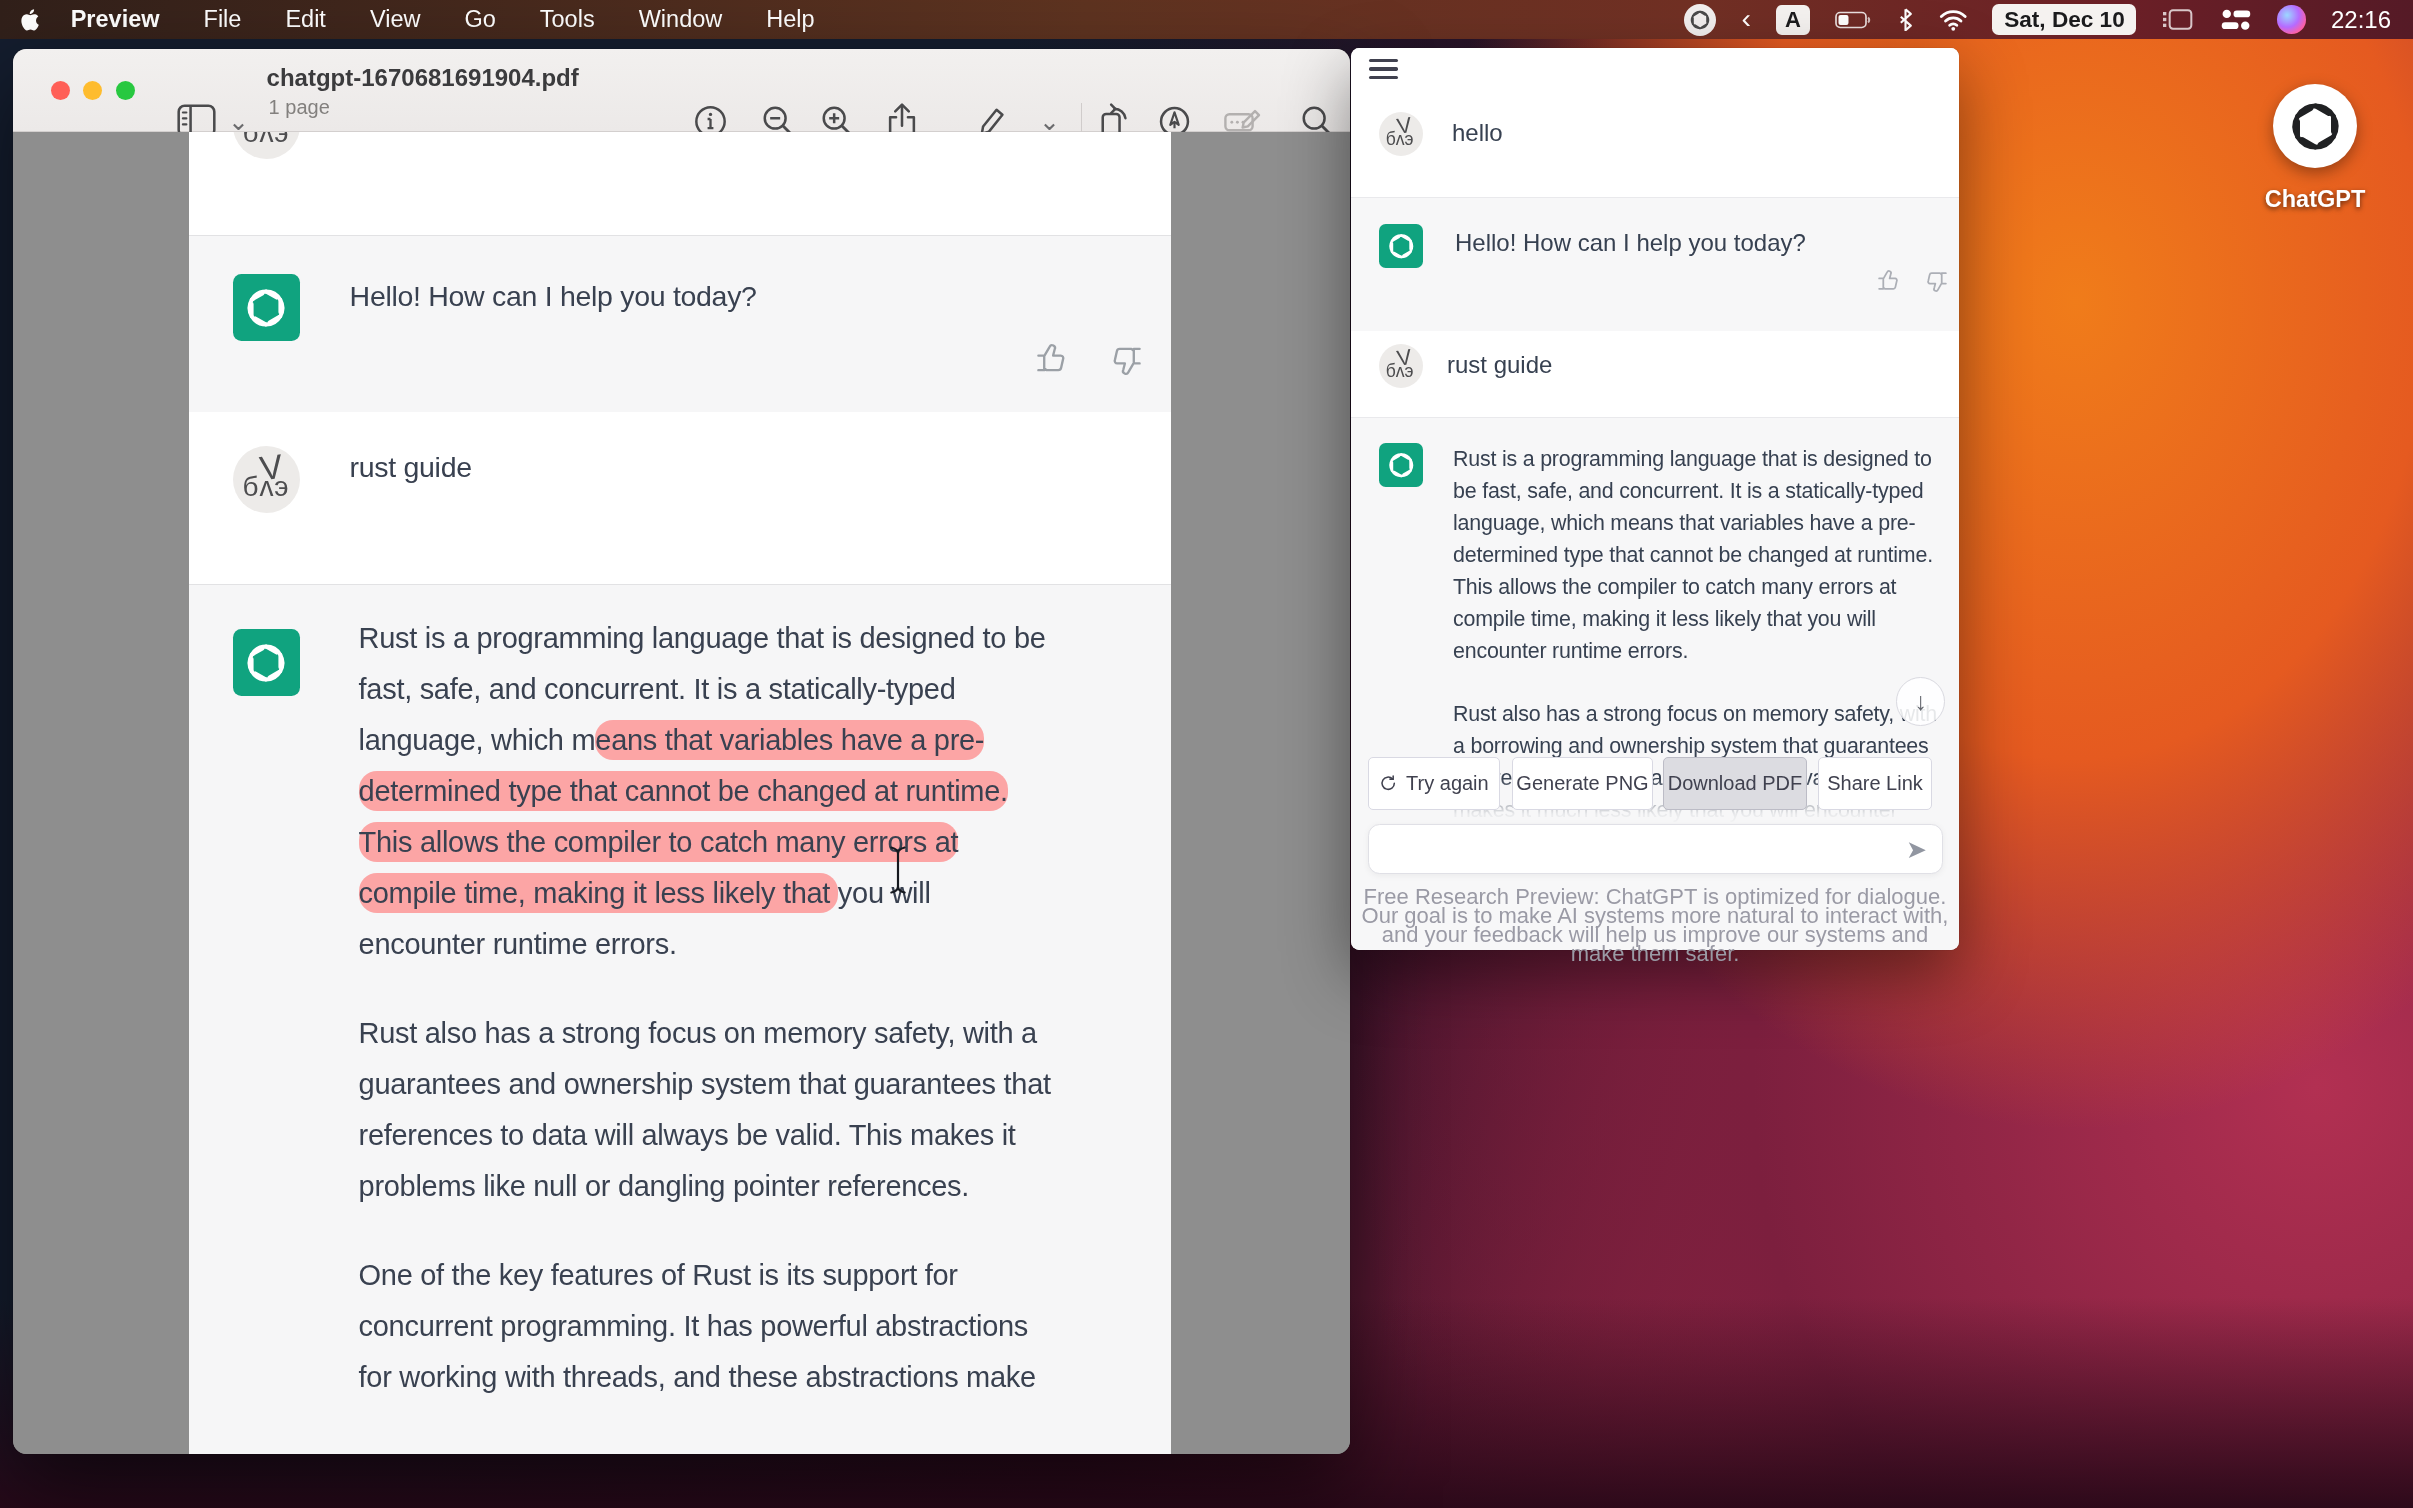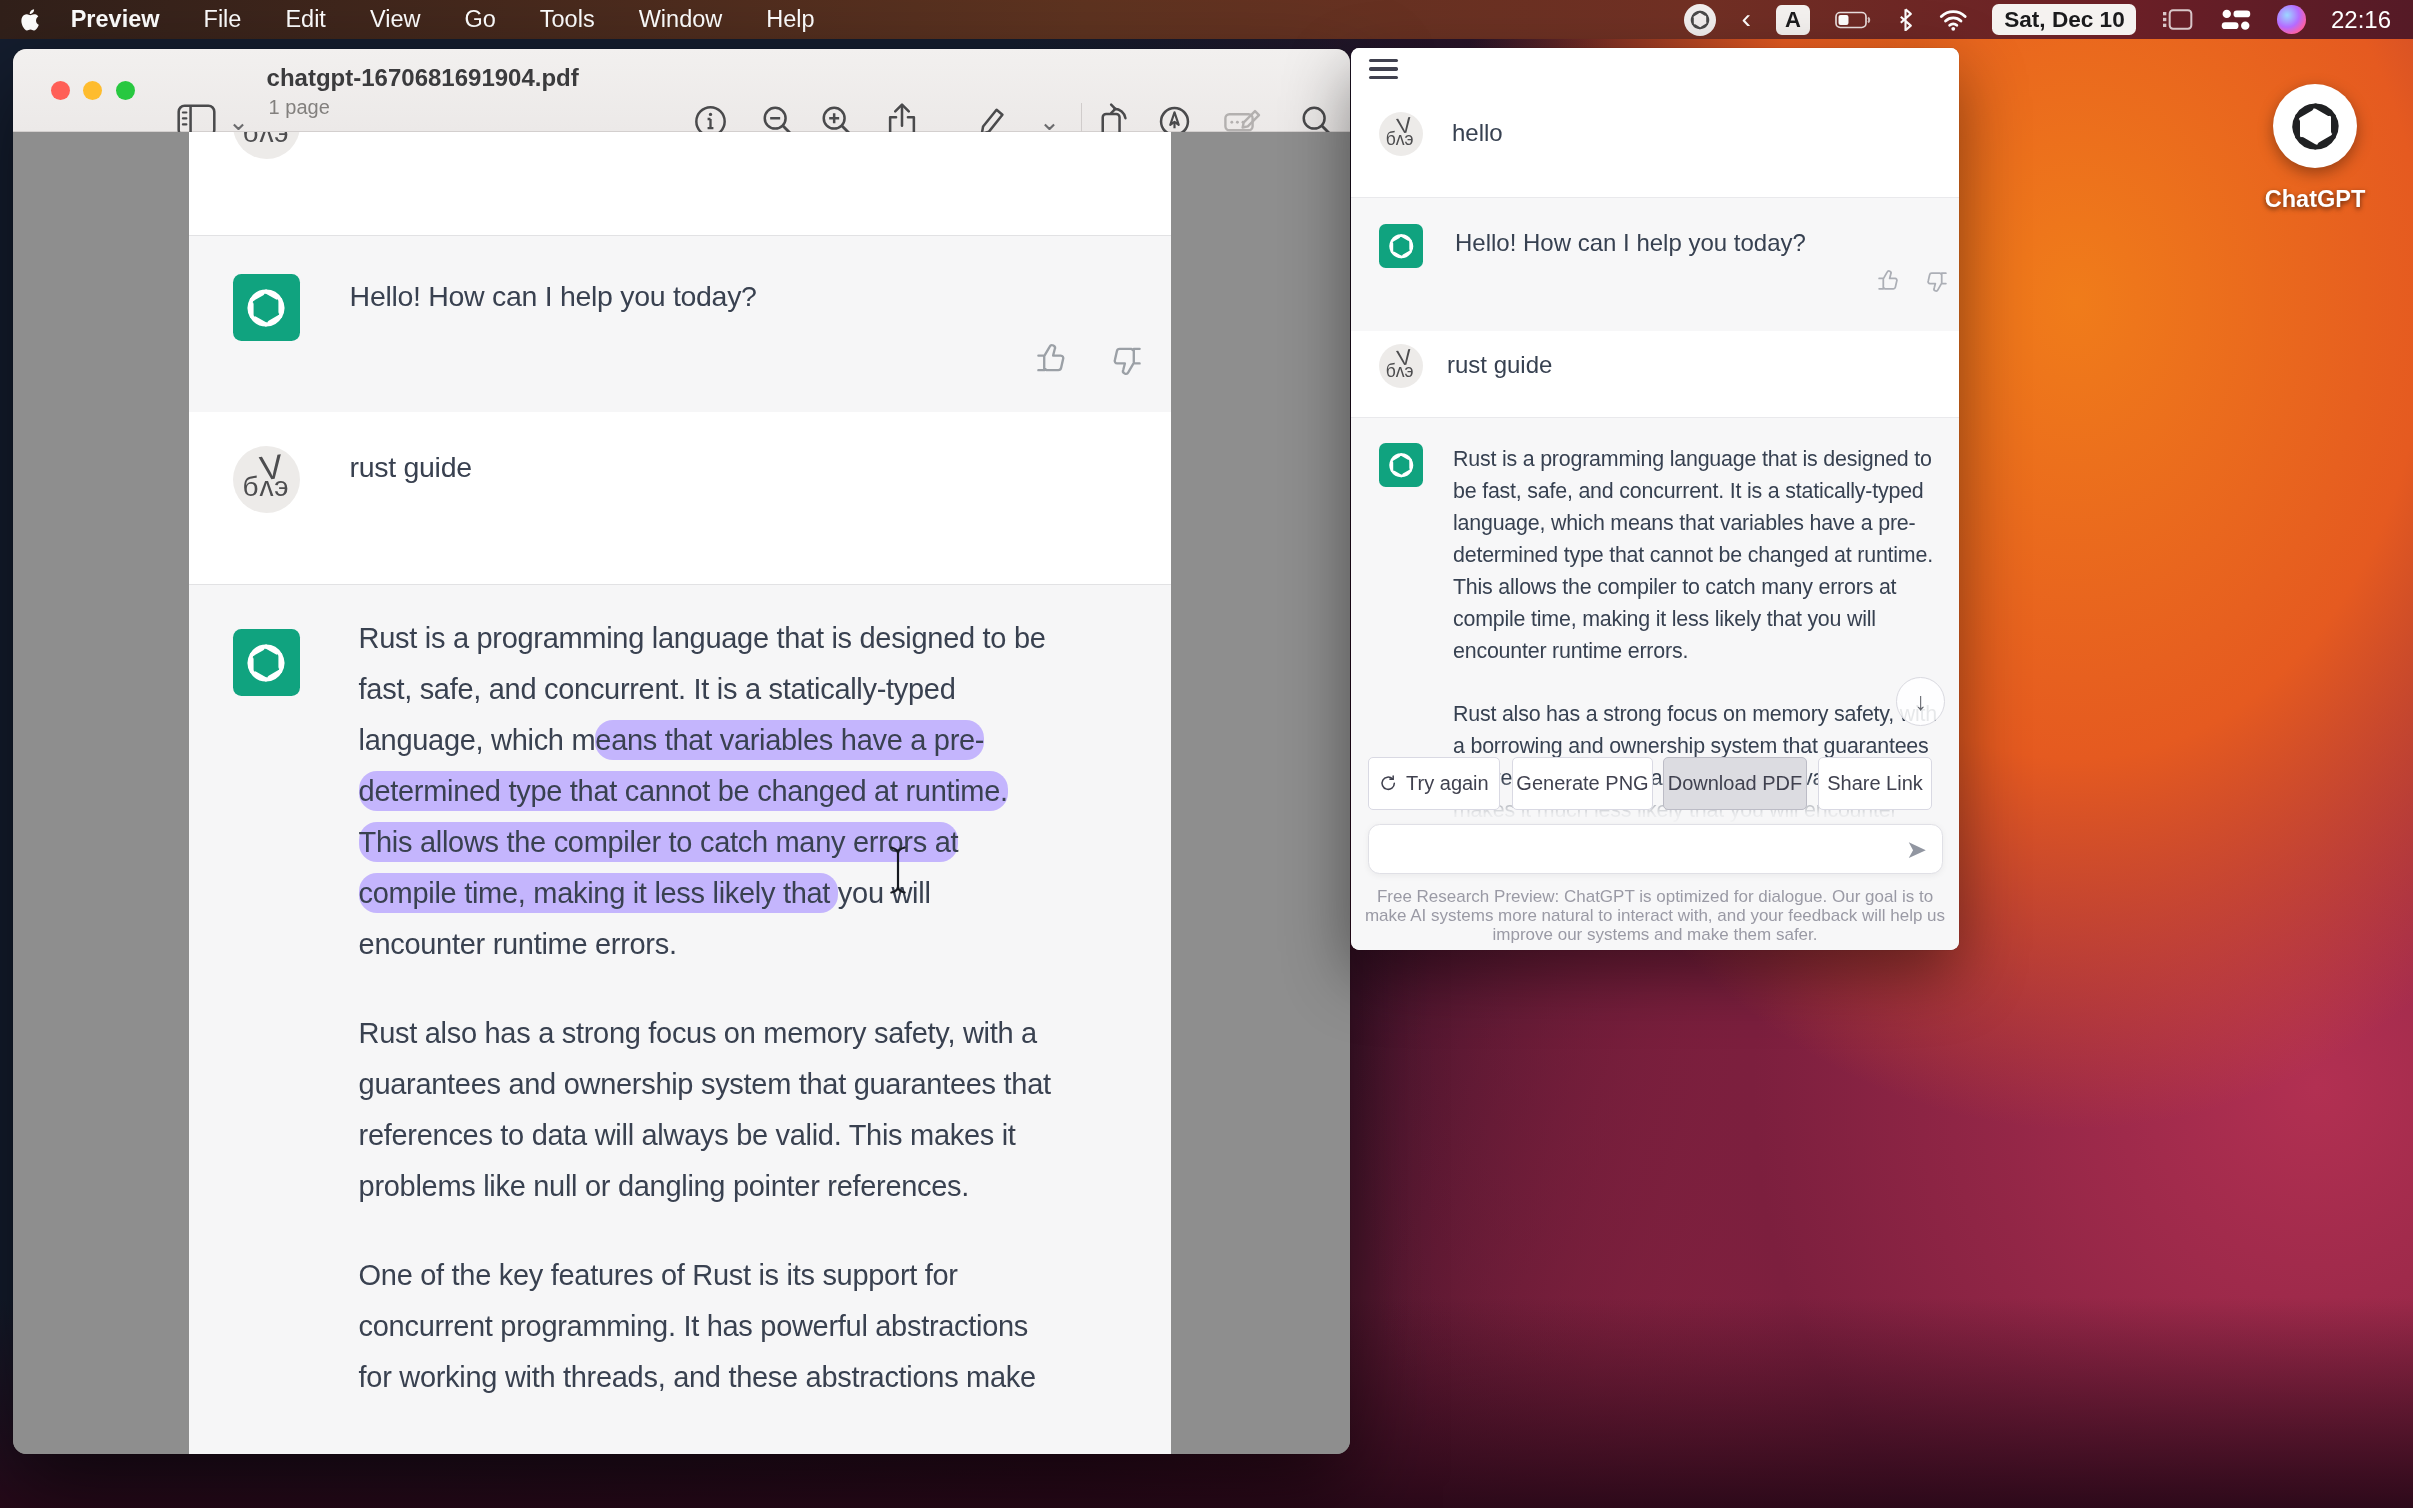--- a/index.html
+++ b/index.html
@@ -51,21 +51,21 @@
   .band{position:absolute;left:0;width:100%;}
   .band.gray{background:#f6f6f7;border-top:1.7px solid #e2e2e4;border-bottom:0.8px solid #e7e7e9;}
   .avatar-user{width:67px;height:67px;border-radius:50%;background:#edebe9;position:absolute;color:#4d4d4f;}
   .avatar-user .g1{position:absolute;left:27px;top:1.7px;font-size:34px;font-weight:400;transform:rotate(-8deg);}
   .avatar-user .g2{position:absolute;left:10px;top:25px;font-size:28px;letter-spacing:0.8px;}
   .avatar-bot{width:67px;height:67px;border-radius:8.4px;background:#10a37f;position:absolute;
     display:flex;align-items:center;justify-content:center;}
   .pdf-text{color:#394150;font-size:28.5px;letter-spacing:-0.3px;}
   .pdf-lines .line{height:51px;white-space:nowrap;color:#394150;font-size:29px;letter-spacing:-0.3px;}
   .pdf-lines .line span{padding:4.2px 0;}
-  .pdf-lines .line .sel{background:#c4b5fd;border-radius:18px;}
+  .pdf-lines .line .sel{background:#fca5a5;border-radius:18px;}
   .pdf-para{margin-bottom:38px;}
   .thumb{color:#9ba0a6;}
 
   
   .cg-window{left:1351px;top:48px;width:608px;height:902px;border-radius:8.4px;overflow:hidden;background:#fff;
     box-shadow:0 25px 67px rgba(0,0,0,.45), 0 0 0.8px rgba(0,0,0,.5);}
   .cg-header{position:absolute;left:0;top:0;width:100%;height:43px;background:#fff;border-bottom:0.8px solid #ebebee;}
   .burger{position:absolute;left:18.4px;top:11px;width:28.5px;height:20px;}
   .burger i{display:block;height:3.4px;background:#40414f;border-radius:1.7px;margin-bottom:5px;}
   .cg-row{position:absolute;left:0;width:100%;}
@@ -84,21 +84,21 @@
     color:#62656d;font-size:25px;}
   .fadeveil{position:absolute;left:1352px;top:778px;width:607px;height:48px;
     background:linear-gradient(rgba(247,247,248,0) 0%, rgba(247,247,248,.92) 75%, #f7f7f8 100%);}
   .cg-btn{position:absolute;top:757px;height:53px;background:#fff;border:0.8px solid #d9d9e3;border-radius:5px;
     color:#40414f;font-size:20px;display:flex;align-items:center;justify-content:center;gap:8.4px;box-sizing:border-box;}
   .cg-btn.pressed{background:#dcdce1;border-color:#bcbcc6;text-align:right;}
   .cg-input{position:absolute;left:1368px;top:824px;width:575px;height:50px;background:#fff;border:0.8px solid #e0e0e6;
     border-radius:11.7px;box-shadow:0 1.7px 6.7px rgba(0,0,0,.05);box-sizing:border-box;}
   .send{position:absolute;right:15px;top:10px;color:#9196a1;font-size:25px;}
   .cg-footer{position:absolute;left:1359px;top:887px;width:592px;text-align:center;color:#9a9aa5;
-    font-size:17px;line-height:19px;}
+    font-size:22px;line-height:19px;}
 
   
   .dt-icon{left:2254px;top:84px;width:122px;text-align:center;}
   .dt-circle{width:84px;height:84px;border-radius:50%;background:#fff;margin:0 auto;
     display:flex;align-items:center;justify-content:center;box-shadow:0 5px 15px rgba(0,0,0,.35);}
   .dt-label{margin-top:18.4px;color:#fff;font-weight:700;font-size:23.5px;text-shadow:0 1.7px 5px rgba(0,0,0,.6);}
 
   .ibeam{position:absolute;left:888px;top:845px;}
   svg{display:block;}
 </style>

